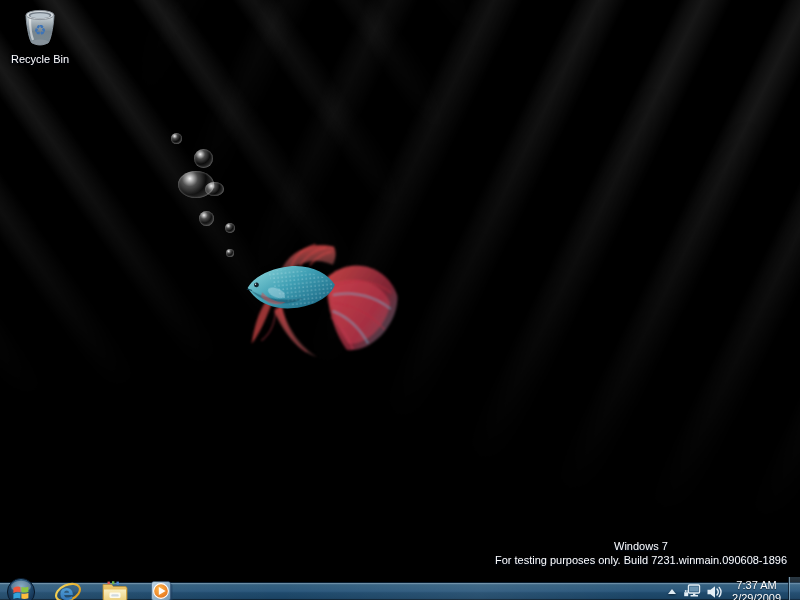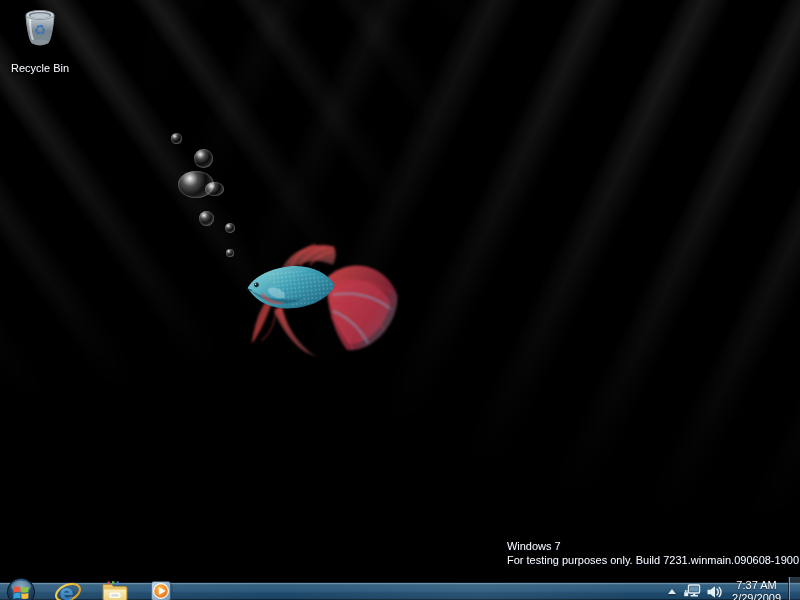--- a/index.html
+++ b/index.html
@@ -29,25 +29,25 @@
   .bubble{position:absolute;border-radius:50%;
     background:radial-gradient(circle at 33% 28%, rgba(255,255,255,.95) 0%, rgba(255,255,255,.28) 26%,
       rgba(255,255,255,.04) 52%, rgba(255,255,255,.26) 90%, rgba(255,255,255,.06) 100%);
     box-shadow:inset 0 0 2px rgba(255,255,255,.55);}
 
   
   .fish{position:absolute;left:243px;top:236px;width:166px;height:132px;}
 
   
   .recycle{position:absolute;left:10px;top:8px;width:60px;text-align:center;cursor:default;}
-  .recycle .label{margin-top:10px;font-size:11px;color:#fff;
+  .recycle .label{margin-top:1px;font-size:11px;color:#fff;
     text-shadow:0 1px 2px rgba(0,10,25,.95), 0 0 3px rgba(0,10,25,.8);}
 
   
-  .watermark{position:absolute;right:1px;bottom:33px;text-align:left;color:#fff;
+  .watermark{position:absolute;right:13px;bottom:33px;text-align:center;color:#fff;
     font-size:11px;line-height:14px;text-shadow:0 1px 2px rgba(0,20,45,.9);}
 
   
   .taskbar{position:absolute;left:0;bottom:0;width:800px;height:18px;display:flex;align-items:center;
     background:linear-gradient(180deg,#0c2336 0%,#51789a 5%,#35617f 11%,#2c587c 48%,#1f4a6c 58%,#1b4363 90%,#12304a 100%);
     border-top:1px solid #081c2e;box-sizing:border-box;
     box-shadow:inset 0 1px 0 rgba(150,185,205,.55), inset 0 -1px 0 rgba(0,0,0,.35);}
   .taskbar::after{content:"";position:absolute;inset:0;pointer-events:none;
     background:linear-gradient(100deg, rgba(255,255,255,.05) 0%, rgba(255,255,255,0) 35%, rgba(255,255,255,.06) 60%, rgba(255,255,255,0) 80%);}
   .start{width:30px;height:30px;margin-left:6px;flex:0 0 auto;position:relative;z-index:2;cursor:pointer;}
@@ -169,21 +169,21 @@
       <ellipse cx="22" cy="7.8" rx="9.8" ry="2.5" fill="#bcc7cf"></ellipse>
       <ellipse cx="22" cy="34.2" rx="8.5" ry="2.6" fill="#8a949c" opacity=".85"></ellipse>
       <path d="M12,11 C12,18 13.5,28 15,32" stroke="#ffffff" stroke-width="2.2" opacity=".55" fill="none"></path>
       <text x="22" y="27" text-anchor="middle" font-size="14" fill="#3d74b8" font-family="DejaVu Sans, sans-serif">♻</text>
     </svg>
     <div class="label">Recycle Bin</div>
   </div>
 
   <div class="watermark">
     <div>Windows 7</div>
-    <div>For testing purposes only. Build 7231.winmain.090608-1900</div>
+    <div>For testing purposes only. Build 7231.winmain.090608-1896</div>
   </div>
 
   <div class="taskbar">
 
     <div class="start">
       <svg width="30" height="30" viewBox="0 0 30 30">
         <defs>
           <radialGradient id="orbG" cx=".5" cy=".32" r=".8">
             <stop offset="0" stop-color="#6394b6"></stop>
               <stop offset=".5" stop-color="#1e4568"></stop>

